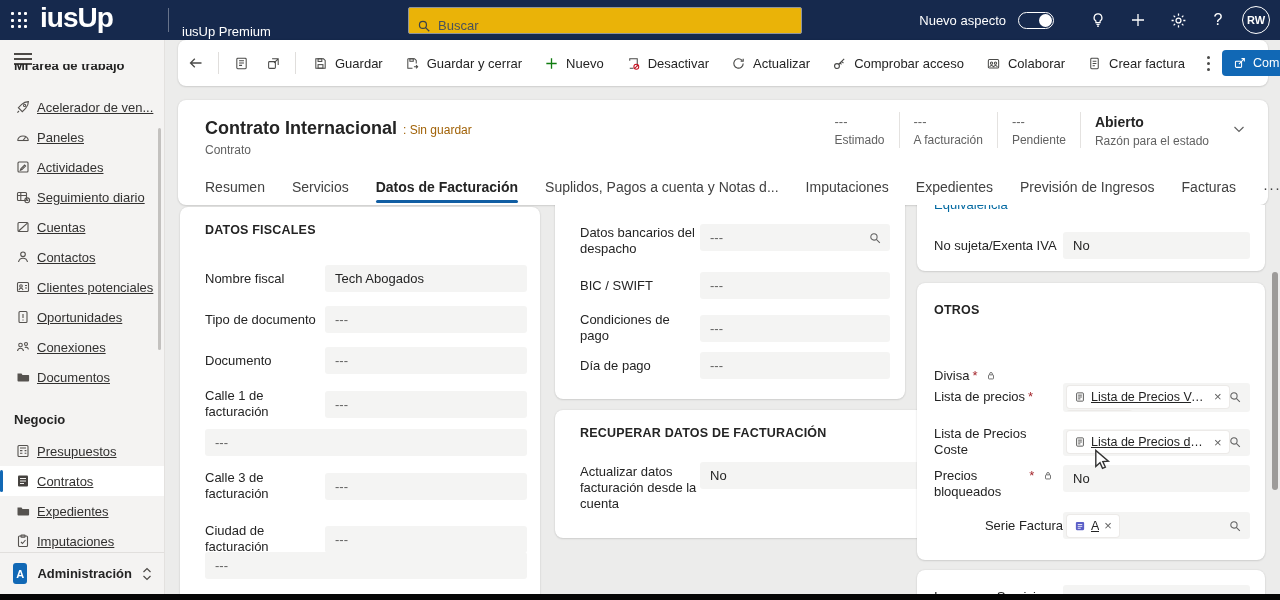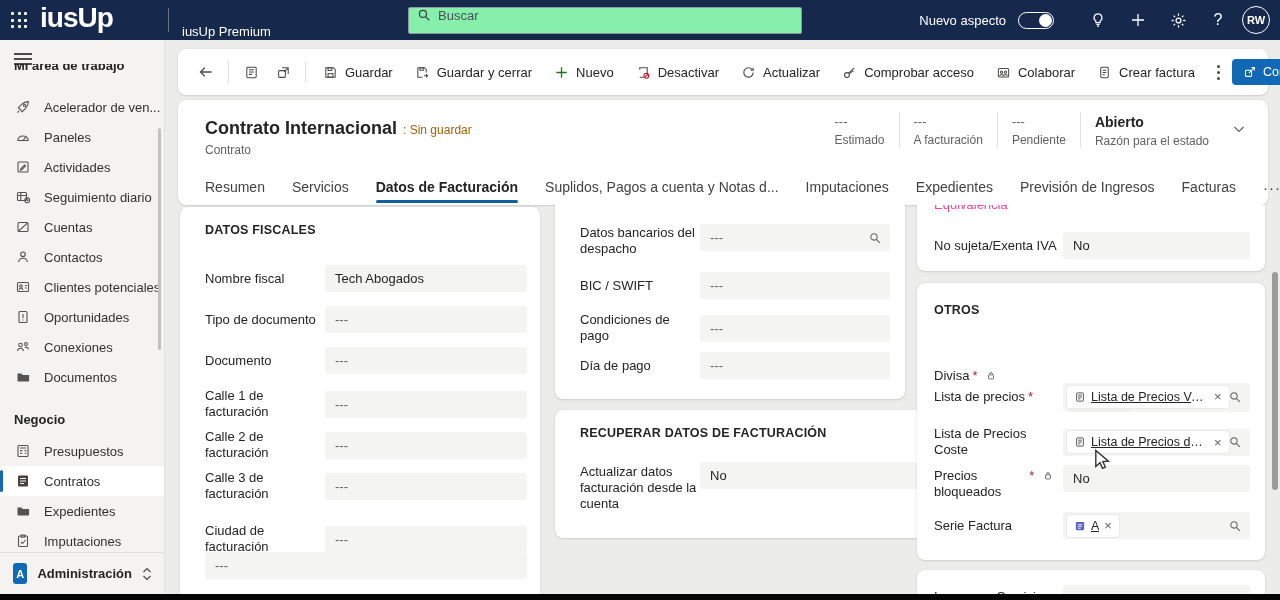--- a/index.html
+++ b/index.html
@@ -8,62 +8,62 @@
   svg { display:block; }
 
   
   .topbar { position:absolute; left:0; top:0; width:1280px; height:40px; background:#16294d; color:#fff; }
   .waffle { position:absolute; left:11px; top:12px; width:17px; height:17px; display:grid;
     grid-template-columns:repeat(3,1fr); gap:3px; cursor:pointer; }
   .waffle i { width:3px; height:3px; background:#fff; border-radius:1px; }
   .logo { position:absolute; left:40px; top:2px; font-size:28px; font-weight:bold; letter-spacing:-1px; color:#fff; }
   .logo-divider { position:absolute; left:168px; top:8px; width:1px; height:24px; background:rgba(255,255,255,.35); }
   .appname { position:absolute; left:182px; top:24px; font-size:13px; color:#fff; }
-  .tb-search { position:absolute; left:408px; top:7px; width:394px; height:27px; background:#86efac;
-    border:1px solid #8f959d; border-radius:2px; display:flex; align-items:flex-start; padding:0 8px; gap:7px; }
+  .tb-search { position:absolute; left:408px; top:7px; width:394px; height:27px; background:#eab308;
+    border:1px solid #8f959d; border-radius:2px; display:flex; align-items:flex-end; padding:0 8px; gap:7px; }
   .tb-search input { border:none; background:transparent; outline:none; font-size:13px; color:#3b4249;
     font-family:"Liberation Sans", sans-serif; width:100%; }
   .tb-search input::placeholder { color:#4a525b; opacity:1; }
   .tb-right { position:absolute; right:0; top:0; height:40px; display:flex; align-items:center; }
   .newlook-label { font-size:13px; color:#fff; margin-right:12px; }
   .toggle { width:36px; height:17px; border:1px solid #fff; border-radius:10px; position:relative; cursor:pointer; margin-right:24px; }
   .toggle .knob { position:absolute; right:1px; top:1px; width:13px; height:13px; border-radius:50%; background:#fff; }
   .tb-ic { width:40px; height:40px; display:flex; align-items:center; justify-content:center; cursor:pointer; color:#fff; }
   .tb-q { font-size:16px; color:#fff; }
   .avatar { width:28px; height:28px; border:1.5px solid #fff; border-radius:50%; display:flex; align-items:center;
     justify-content:center; font-size:11px; font-weight:bold; color:#fff; margin:0 10px 0 4px; cursor:pointer; }
 
   
   .sidebar { position:absolute; left:0; top:40px; width:165px; height:554px; background:#f4f3f2; border-right:1px solid #e3e1df; }
   .hamburger { position:absolute; left:14px; top:10px; width:18px; cursor:pointer; }
   .hamburger i { display:block; height:2px; background:#4d4a47; margin:3px 0; }
   .sb-group1 { position:absolute; left:14px; top:24px; height:11px; overflow:hidden; width:140px; }
   .sb-group1 span { display:block; margin-top:-6px; font-size:13px; font-weight:bold; color:#242424; }
   .sb-list { position:absolute; left:0; top:52px; width:164px; }
   .sb-list2 { position:absolute; left:0; top:396px; width:164px; }
-  .sb-item { height:30px; display:flex; align-items:center; padding-left:15px; gap:13px; cursor:pointer;
-    font-size:13px; color:#323130; position:relative; }
+  .sb-item { height:30px; display:flex; align-items:center; padding-left:15px; gap:6px; cursor:pointer;
+    font-size:13px; color:#323130; position:relative;text-decoration:underline; }
   .sb-item .ic { color:#55524f; flex:none; }
   .sb-item.selected { background:#fff; }
   .sb-item.selected::before { content:""; position:absolute; left:0; top:4px; bottom:4px; width:3px; background:#1168b5; border-radius:2px; }
   .sb-grouplabel { position:absolute; left:14px; top:372px; font-size:13px; font-weight:bold; color:#242424; }
   .sb-scroll { position:absolute; left:158px; top:88px; width:3px; height:222px; background:#c3c1bf; border-radius:2px; cursor:pointer; }
   .sb-bottom { position:absolute; left:0; bottom:0; width:164px; height:42px; border-top:1px solid #e1dfdd;
     display:flex; align-items:center; padding-left:13px; gap:10px; cursor:pointer; background:#f4f3f2; }
   .area-badge { width:21px; height:21px; background:#1168b5; color:#fff; border-radius:3px; font-size:11px;
     font-weight:bold; display:flex; align-items:center; justify-content:center; }
   .area-label { font-size:13px; font-weight:bold; color:#242424; }
   .area-chevrons { margin-left:auto; margin-right:12px; color:#4d4a47; }
 
   
   .main { position:absolute; left:165px; top:40px; width:1115px; height:554px; background:#ececeb; }
   .card { background:#fff; border-radius:8px; box-shadow:0 0 2px rgba(0,0,0,.10), 0 1px 2px rgba(0,0,0,.10); }
 
   
-  .cmdbar { position:absolute; left:13px; top:9px; right:12px; height:46px; display:flex; align-items:center; padding:0 12px; }
+  .cmdbar { position:absolute; left:13px; top:0; right:12px; height:46px; display:flex; align-items:center; padding:0 2px; }
   .cmd-ic { width:32px; height:32px; display:flex; align-items:center; justify-content:center; color:#4a4a48;
     cursor:pointer; border-radius:4px; flex:none; }
   .cmd-sep { width:1px; height:22px; background:#e0dedc; margin:0 6px; flex:none; }
   .cmd-btn { display:flex; align-items:center; gap:7px; font-size:13px; color:#242424; padding:0 11px; height:32px;
     cursor:pointer; border-radius:4px; white-space:nowrap; flex:none; }
   .cmd-btn .ci { color:#4a4a48; }
   .cmd-more { width:26px; height:32px; display:flex; flex-direction:column; gap:3px; align-items:center;
     justify-content:center; cursor:pointer; flex:none; }
   .cmd-more i { width:3px; height:3px; border-radius:50%; background:#4a4a48; }
   .share-btn { margin-left:auto; background:#1168b5; color:#fff; border-radius:4px; height:26px; display:flex;
@@ -98,21 +98,21 @@
     padding:0 10px; font-size:13px; color:#242424; position:relative; cursor:text; }
   .fld.empty { color:#616161; }
   .fld .mag { position:absolute; right:8px; color:#616161; cursor:pointer; }
   .chip { background:#fff; border-radius:3px; height:22px; display:inline-flex; align-items:center; gap:5px;
     padding:0 7px; box-shadow:0 0 0 1px #eceae8; cursor:pointer; }
   .chip .lk { font-size:12.5px; color:#242424; text-decoration:underline; white-space:nowrap; overflow:hidden;
     max-width:118px; text-overflow:ellipsis; }
   .chip .x { font-size:13px; color:#616161; cursor:pointer; line-height:1; }
   .req { color:#a4262c; font-size:13px; margin-left:3px; }
   .lock { color:#616161; margin-left:5px; }
-  .partial-label { position:absolute; font-size:13px; color:#ec4899; }
+  .partial-label { position:absolute; font-size:13px; color:#0369a1; }
   .vscroll { position:absolute; left:1107px; top:67px; width:6px; height:218px; background:#9d9b99; border-radius:3px; cursor:pointer; }
   .bottombar { position:absolute; left:0; top:594px; width:1280px; height:6px; background:#060606; }
   .cursor { position:absolute; left:1094px; top:449px; pointer-events:none; z-index:50; }
 </style>
 </head>
 <body>
 
 <div class="topbar">
   <div class="waffle">
     <i></i>
@@ -507,21 +507,20 @@
             <span>---</span>
           </div>
       </div>
       <div class="frow" style="left:25px; right:13px; top:181px;">
         <span class="flbl" style="width:120px;">Calle 1 de facturación</span>
         <div class="fld empty">
             <span>---</span>
           </div>
       </div>
       <div class="frow" style="left:25px; right:13px; top:222px;">
-        <span class="flbl" style="width:120px;">Calle 2 de facturación</span>
         <div class="fld empty">
             <span>---</span>
           </div>
       </div>
       <div class="frow" style="left:25px; right:13px; top:263px;">
         <span class="flbl" style="width:120px;">Calle 3 de facturación</span>
         <div class="fld empty">
             <span>---</span>
           </div>
       </div>
@@ -675,21 +674,21 @@
                 </svg>
             </span>
           </span>
         </span>
         <div class="fld">
             <span>No</span>
           </div>
       </div>
 
       <div class="frow" style="left:17px; right:15px; top:229px;">
-        <span class="flbl" style="width:129px;">Serie Factura</span>
+        <span class="flbl" style="width:129px;text-align:right;">Serie Factura</span>
         <div class="fld" style="padding-left:4px;">
           <span class="chip">
             <span>
               <svg width="12" height="12" viewBox="0 0 16 16">
                 <rect x="2.5" y="2.5" width="11" height="11" rx="1.5" fill="#5b5fc7"></rect>
                 <path d="M5 6h6M5 8.5h6M5 11h4" stroke="#fff" stroke-width="1.1"></path>
                 </svg>
             </span>
             <span class="lk">A</span>
             <span class="x">×</span>

